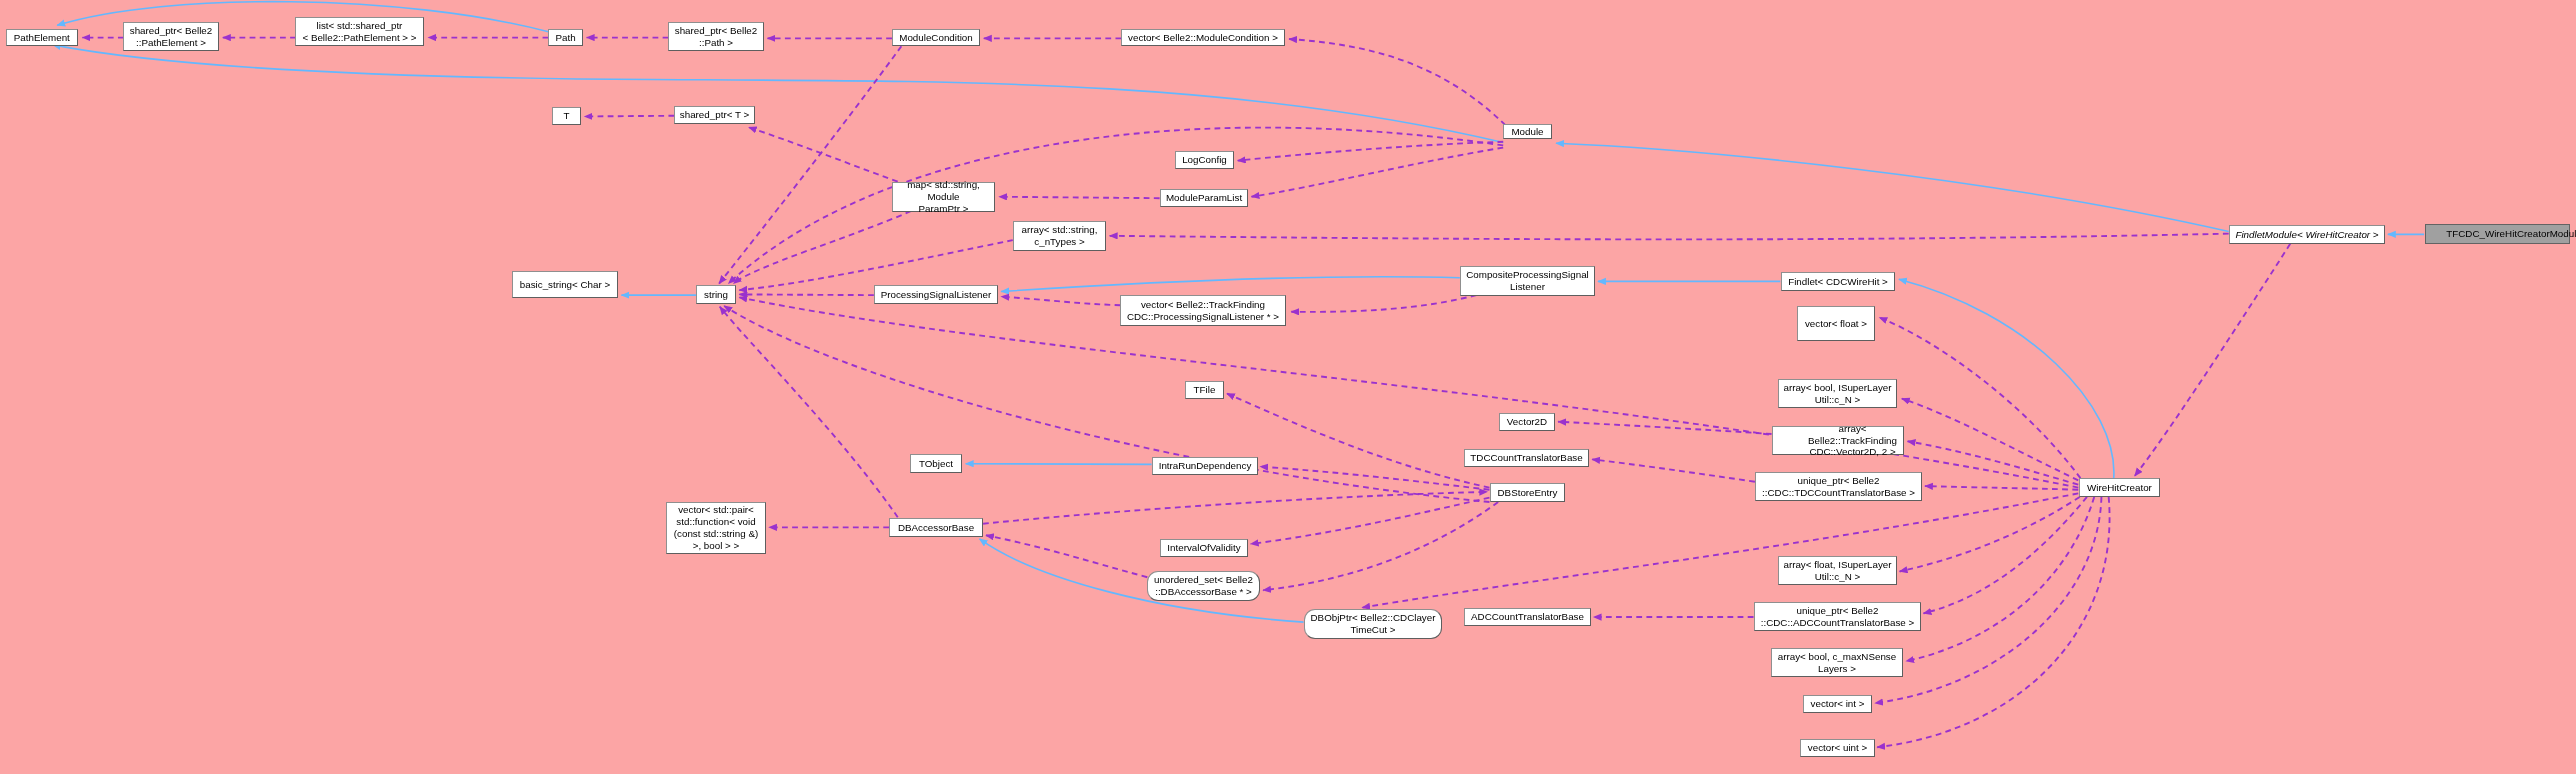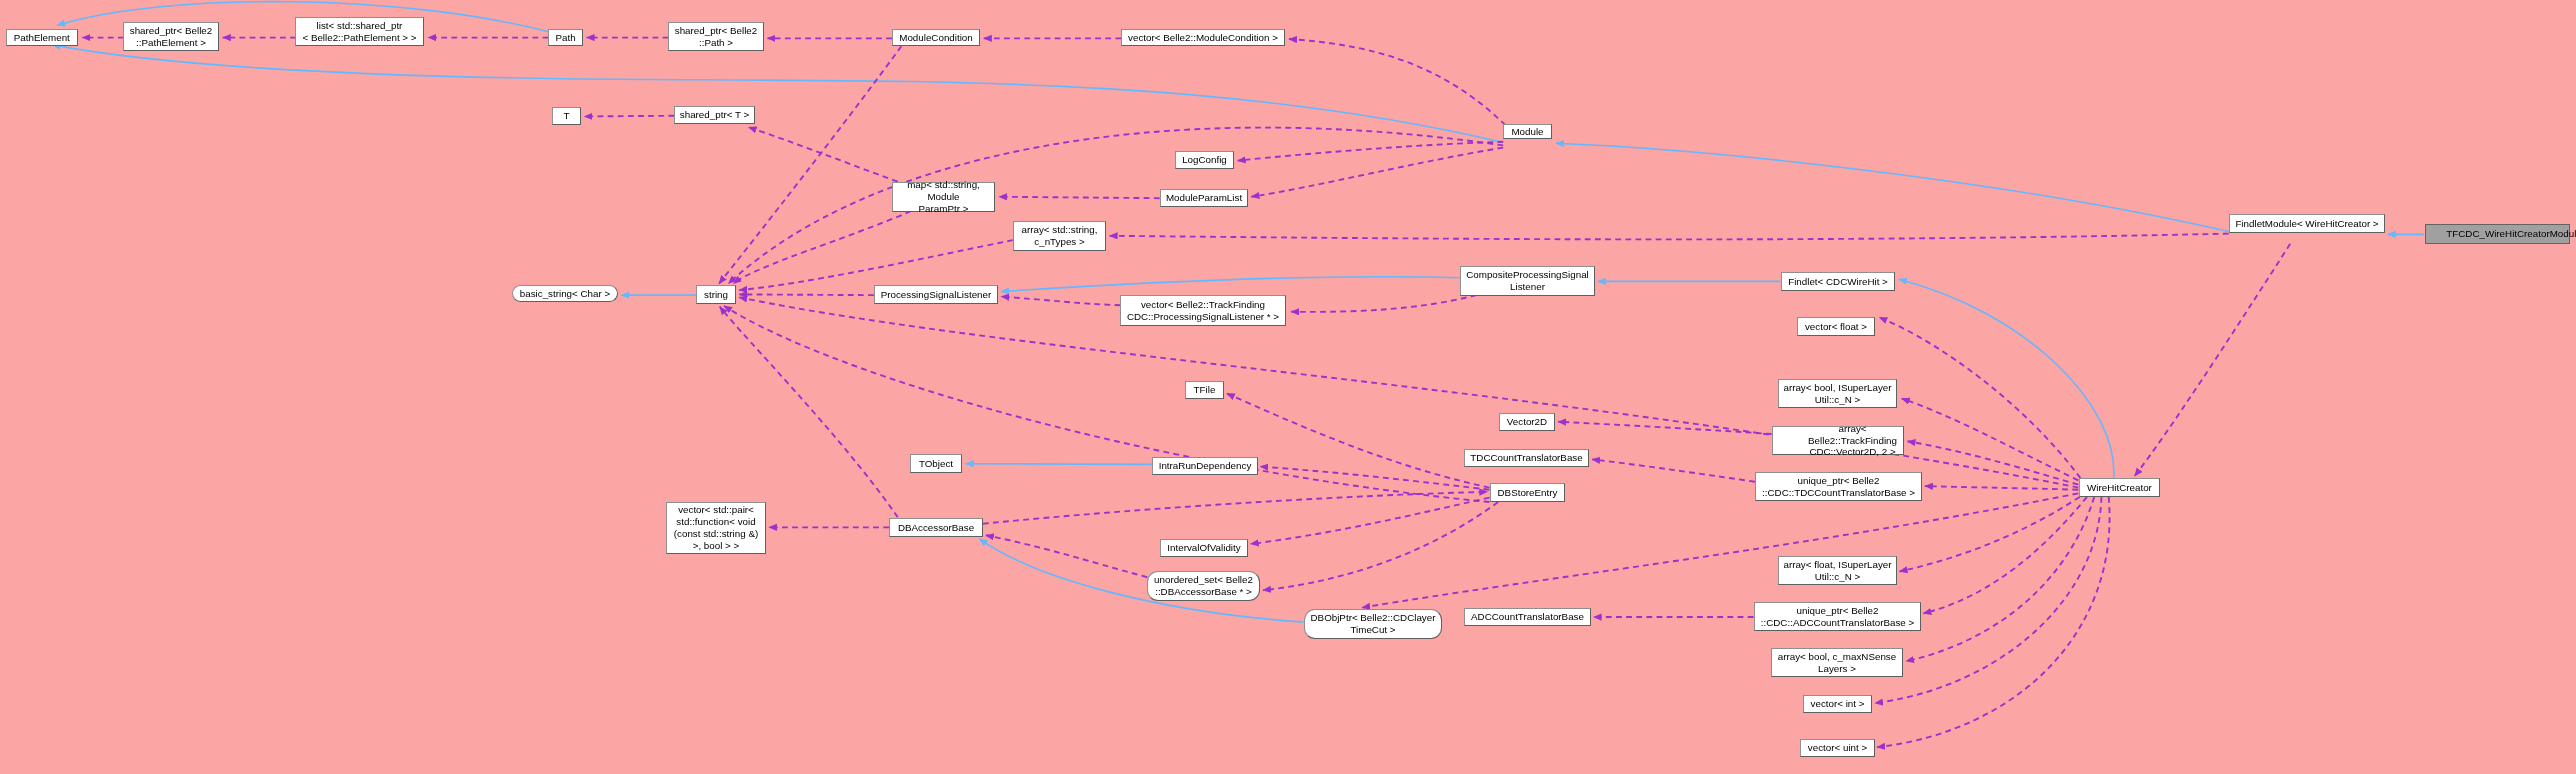--- a/index.html
+++ b/index.html
@@ -98,30 +98,30 @@
   <div class="node" style="left:1121px;top:29px;width:164px;height:17.4px;">vector&lt; Belle2::ModuleCondition &gt;</div>
   <div class="node" style="left:1503px;top:124px;width:49px;height:15px;text-align:right;">Module</div>
   <div class="node" style="left:552px;top:107px;width:29px;height:18px;">T</div>
   <div class="node" style="left:674px;top:106px;width:81px;height:18px;">shared_ptr&lt; T &gt;</div>
   <div class="node" style="left:1175px;top:151px;width:59px;height:18px;text-align:right;">LogConfig</div>
   <div class="node" style="left:892px;top:182px;width:103px;height:30px;">map&lt; std::string, Module
 ParamPtr &gt;</div>
   <div class="node" style="left:1160px;top:189px;width:88px;height:18px;">ModuleParamList</div>
   <div class="node" style="left:1013px;top:221px;width:93px;height:30px;">array&lt; std::string,
 c_nTypes &gt;</div>
-  <div class="node" style="left:512px;top:285px;width:106px;height:17px;border-radius:9px;">basic_string&lt; Char &gt;</div>
+  <div class="node" style="left:512px;top:271px;width:106px;height:27px;">basic_string&lt; Char &gt;</div>
   <div class="node" style="left:696px;top:285px;width:40px;height:19px;">string</div>
   <div class="node" style="left:874px;top:285px;width:124px;height:19px;">ProcessingSignalListener</div>
   <div class="node" style="left:1120px;top:295px;width:166px;height:31px;">vector&lt; Belle2::TrackFinding
 CDC::ProcessingSignalListener * &gt;</div>
   <div class="node" style="left:1460px;top:266px;width:135px;height:30px;">CompositeProcessingSignal
 Listener</div>
   <div class="node" style="left:1781px;top:272px;width:114px;height:19px;">Findlet&lt; CDCWireHit &gt;</div>
-  <div class="node" style="left:1797px;top:306px;width:78px;height:19px;margin-top:11px;">vector&lt; float &gt;</div>
-  <div class="node" style="left:2229px;top:214px;width:156px;height:19px;">FindletModule&lt; WireHitCreator &gt;</div>
+  <div class="node" style="left:1797px;top:306px;width:78px;height:35px;">vector&lt; float &gt;</div>
+  <div class="node" style="left:2229px;top:225px;width:156px;height:19px;font-style:italic;">FindletModule&lt; WireHitCreator &gt;</div>
   <div class="node current" style="left:2425px;top:224px;width:145px;height:19.5px;">TFCDC_WireHitCreatorModule</div>
   <div class="node" style="left:1185px;top:381px;width:39px;height:18px;">TFile</div>
   <div class="node" style="left:1499px;top:413px;width:56px;height:18px;">Vector2D</div>
   <div class="node" style="left:1464px;top:449px;width:125px;height:18px;">TDCCountTranslatorBase</div>
   <div class="node" style="left:1490px;top:483px;width:75px;height:19px;">DBStoreEntry</div>
   <div class="node" style="left:1152px;top:457px;width:106px;height:18px;">IntraRunDependency</div>
   <div class="node" style="left:910px;top:454px;width:52px;height:19px;">TObject</div>
   <div class="node" style="left:666px;top:502px;width:100px;height:52px;">vector&lt; std::pair&lt;
 std::function&lt; void
 (const std::string &amp;)

